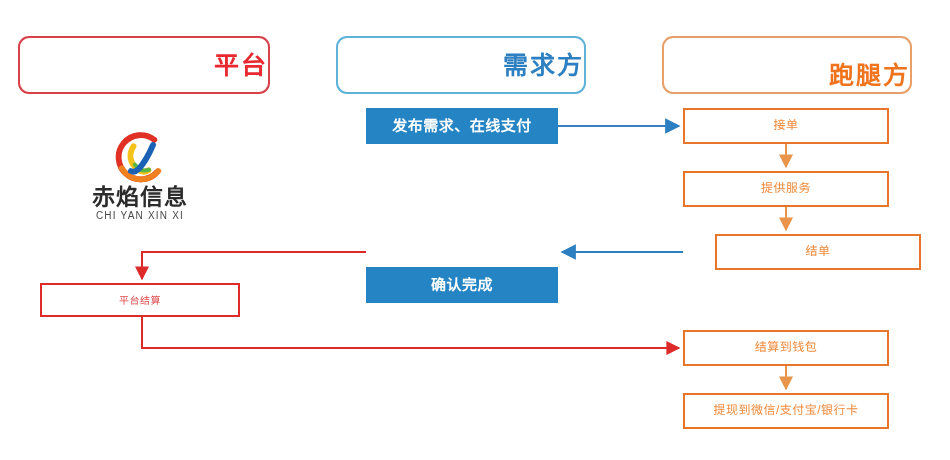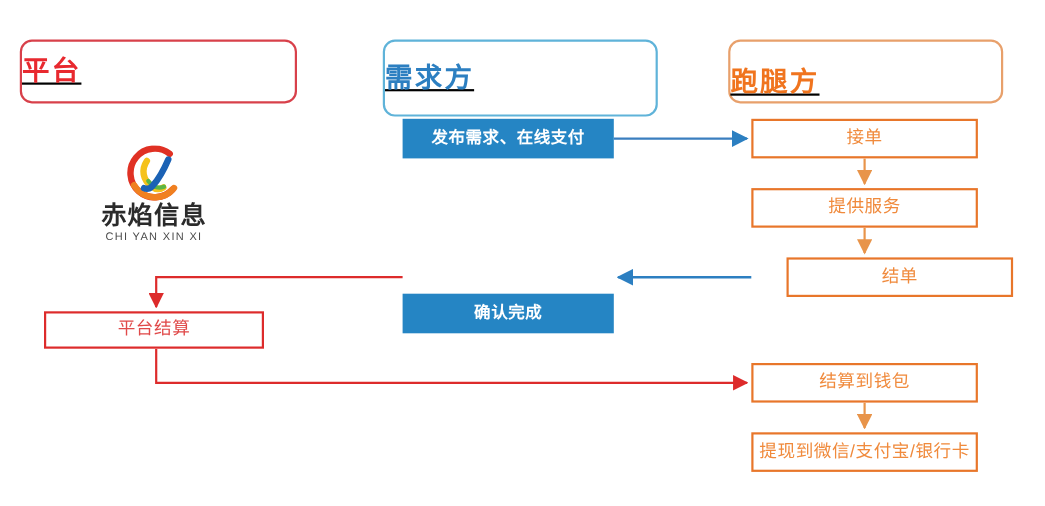--- a/index.html
+++ b/index.html
@@ -30,33 +30,32 @@
   
   .lane-header {
     position: absolute;
     box-sizing: border-box;
     background: #ffffff;
     border-radius: 11px;
     border-width: 2px;
     border-style: solid;
     display: flex;
     align-items: center;
-    justify-content: flex-start;
+    justify-content: flex-end;
     z-index: 3;
-    text-decoration: underline;
   }
   .lane-header .lane-title {
     font-size: 25px;
     font-weight: bold;
     letter-spacing: 2px;
     line-height: 1;
   }
   .lane-platform { left: 18px;  top: 36px; width: 252px; height: 58px; border-color: #D8404A; }
   .lane-platform .lane-title { color: #E8292F; }
-  .lane-demand   { left: 348px; top: 36px; width: 250px; height: 70px; border-color: #5FB3D9; }
+  .lane-demand   { left: 336px; top: 36px; width: 250px; height: 58px; border-color: #5FB3D9; }
   .lane-demand   .lane-title { color: #2C7FC1; }
   .lane-runner   { left: 662px; top: 36px; width: 250px; height: 58px; border-color: #E8A06B; }
   .lane-runner   .lane-title { color: #F0741E; margin-top: 20px; }
 
   
   #logo-block {
     position: absolute;
     left: 70px;
     top: 132px;
     width: 140px;
@@ -109,31 +108,31 @@
     font-weight: bold;
     letter-spacing: 0.5px;
   }
 
   .node-orange {
     background: #ffffff;
     border: 2px solid #E8762A;
   }
   .node-orange .node-label {
     color: #F08A3C;
-    font-size: 16px;
+    font-size: 12px;
     letter-spacing: 0.5px;
   }
 
   .node-red {
     background: #ffffff;
     border: 2px solid #DD2B2B;
   }
   .node-red .node-label {
     color: #E04A4A;
-    font-size: 16px;
+    font-size: 10px;
     letter-spacing: 0.5px;
   }
 
   
   #node-publish   { left: 366px; top: 108px; width: 192px; height: 36px; }
   #node-confirm   { left: 366px; top: 234px; width: 192px; height: 36px; margin-top: 33px; }
   #node-accept    { left: 683px; top: 108px; width: 206px; height: 36px; }
   #node-service   { left: 683px; top: 171px; width: 206px; height: 36px; }
   #node-close     { left: 715px; top: 234px; width: 206px; height: 36px; }
   #node-wallet    { left: 683px; top: 330px; width: 206px; height: 36px; }

